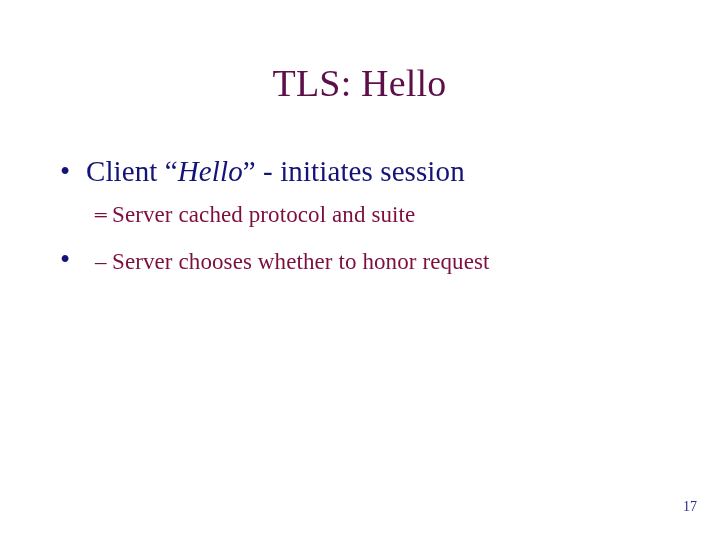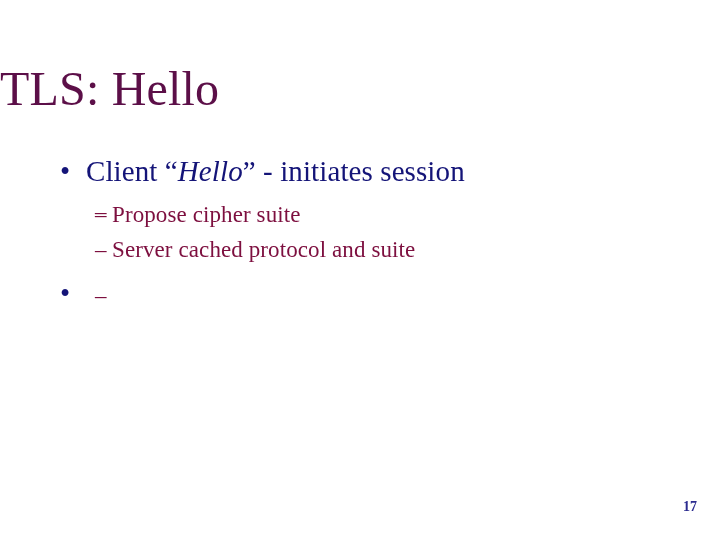--- a/index.html
+++ b/index.html
@@ -18,22 +18,22 @@
     width: 719px;
     height: 539px;
     background: #ffffff;
     box-sizing: border-box;
   }
   .slide-title {
     position: absolute;
     top: 62px;
     left: 0;
     width: 719px;
-    text-align: left;
-    font-size: 48px;
+    text-align: center;
+    font-size: 38px;
     line-height: 1.12;
     color: #5c0f48;
     font-weight: normal;
     letter-spacing: 0.2px;
     white-space: nowrap;
   }
   .body-block {
     position: absolute;
     top: 152px;
     left: 55px;
@@ -87,21 +87,20 @@
   .spacer-md {
     height: 6px;
   }
   .page-number {
     position: absolute;
     right: 22px;
     bottom: 24px;
     font-size: 14px;
     color: #2b2b8f;
     font-family: "Liberation Serif", "DejaVu Serif", serif;
-    font-weight: bold;
   }
 </style>
 </head>
 <body>
 
 <div class="slide">
 
   <div class="slide-title">TLS: Hello</div>
 
   <div class="body-block">
@@ -112,37 +111,37 @@
     </div>
 
     <div class="spacer-sm"></div>
 
     <div class="bullet-l2">
       <span class="marker">–</span>
     </div>
 
     <div class="bullet-l2">
       <span class="marker">–</span>
-      <span>Propose cipher suite</span>
     </div>
 
     <div class="bullet-l2">
       <span class="marker">–</span>
       <span>Server cached protocol and suite</span>
     </div>
 
     <div class="spacer-md"></div>
 
     <div class="bullet-l1">
       <span class="marker">•</span>
     </div>
 
     <div class="spacer-sm"></div>
 
     <div class="bullet-l2">
       <span class="marker">–</span>
+      <span>Server chooses whether to honor request</span>
     </div>
 
   </div>
 
   <div class="page-number">17</div>
 
 </div>
 
 </body></html>

